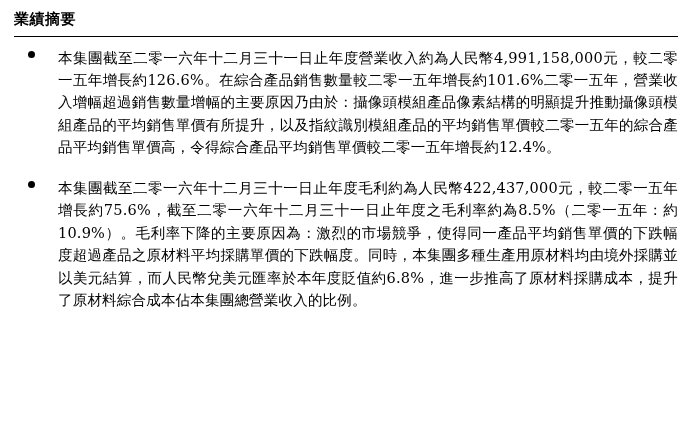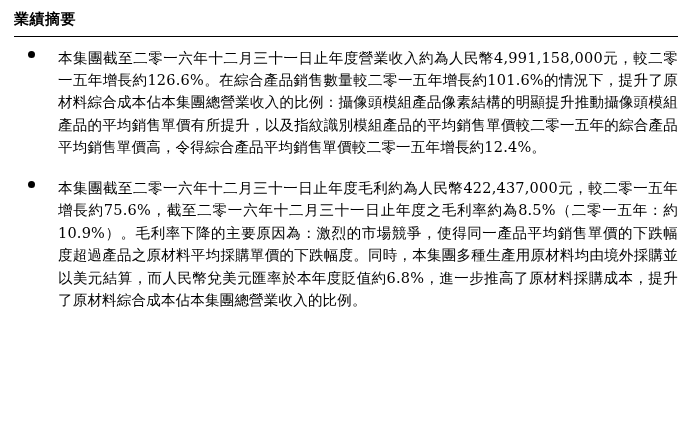--- a/index.html
+++ b/index.html
@@ -68,21 +68,21 @@
 <div class="page">
 
   <h1 class="section-title">業績摘要</h1>
 
   <hr class="title-rule">
 
   <ul class="bullet-list">
 
     <li class="bullet-item">
       <span class="bullet-marker"></span>
-      <p class="para">本集團截至二零一六年十二月三十一日止年度營業收入約為人民幣4,991,158,000元，較二零一五年增長約126.6%。在綜合產品銷售數量較二零一五年增長約101.6%的情況下，提升了原材料綜合成本佔本集團總營業收入的比例：攝像頭模組產品像素結構的明顯提升推動攝像頭模組產品的平均銷售單價有所提升，以及指紋識別模組產品的平均銷售單價較二零一五年的綜合產品平均銷售單價高，令得綜合產品平均銷售單價較二零一五年增長約12.4%。</p>
+      <p class="para">本集團截至二零一六年十二月三十一日止年度營業收入約為人民幣4,991,158,000元，較二零一五年增長約126.6%。在綜合產品銷售數量較二零一五年增長約101.6%二零一五年，營業收入增幅超過銷售數量增幅的主要原因乃由於：攝像頭模組產品像素結構的明顯提升推動攝像頭模組產品的平均銷售單價有所提升，以及指紋識別模組產品的平均銷售單價較二零一五年的綜合產品平均銷售單價高，令得綜合產品平均銷售單價較二零一五年增長約12.4%。</p>
     </li>
 
     <li class="bullet-item">
       <span class="bullet-marker"></span>
       <p class="para">本集團截至二零一六年十二月三十一日止年度毛利約為人民幣422,437,000元，較二零一五年增長約75.6%，截至二零一六年十二月三十一日止年度之毛利率約為8.5%（二零一五年：約10.9%）。毛利率下降的主要原因為：激烈的市場競爭，使得同一產品平均銷售單價的下跌幅度超過產品之原材料平均採購單價的下跌幅度。同時，本集團多種生產用原材料均由境外採購並以美元結算，而人民幣兌美元匯率於本年度貶值約6.8%，進一步推高了原材料採購成本，提升了原材料綜合成本佔本集團總營業收入的比例。</p>
     </li>
 
   </ul>
 </div>
 

